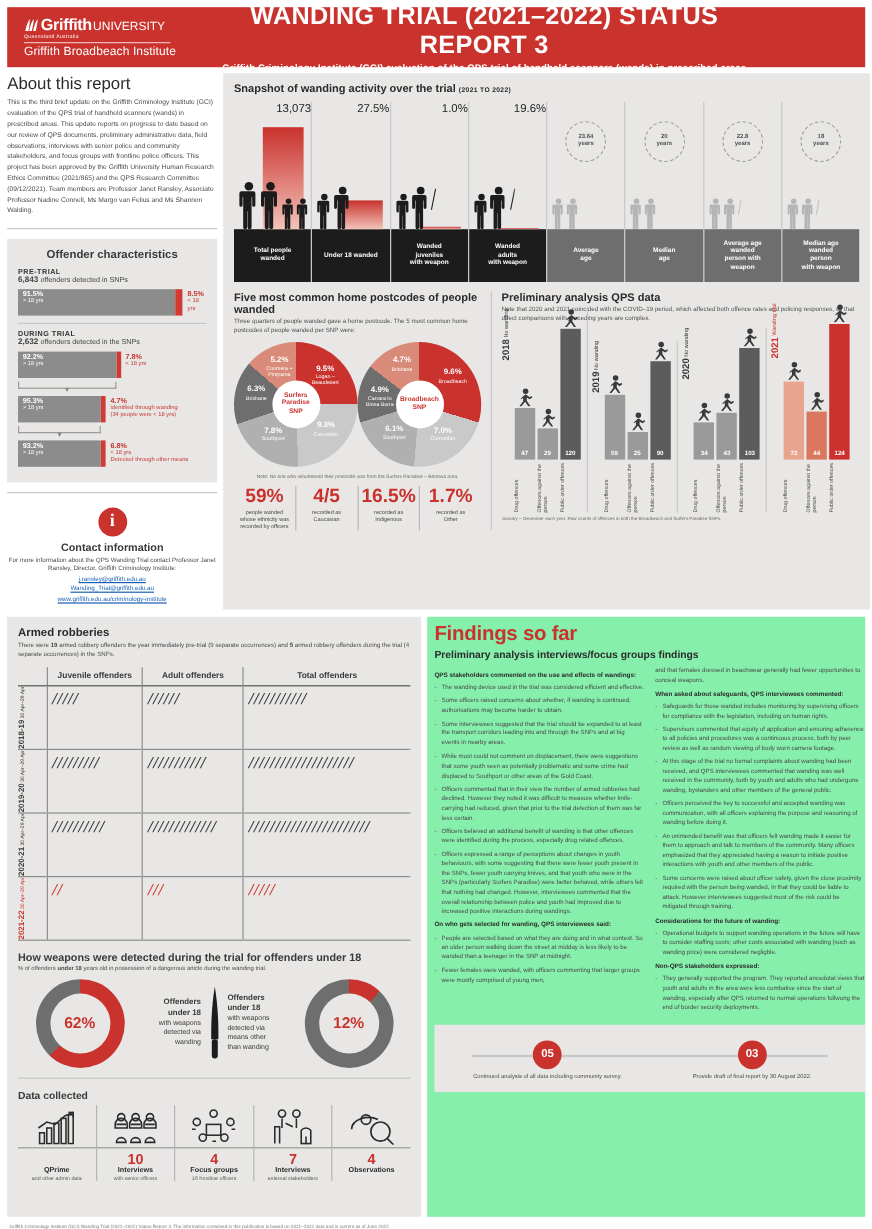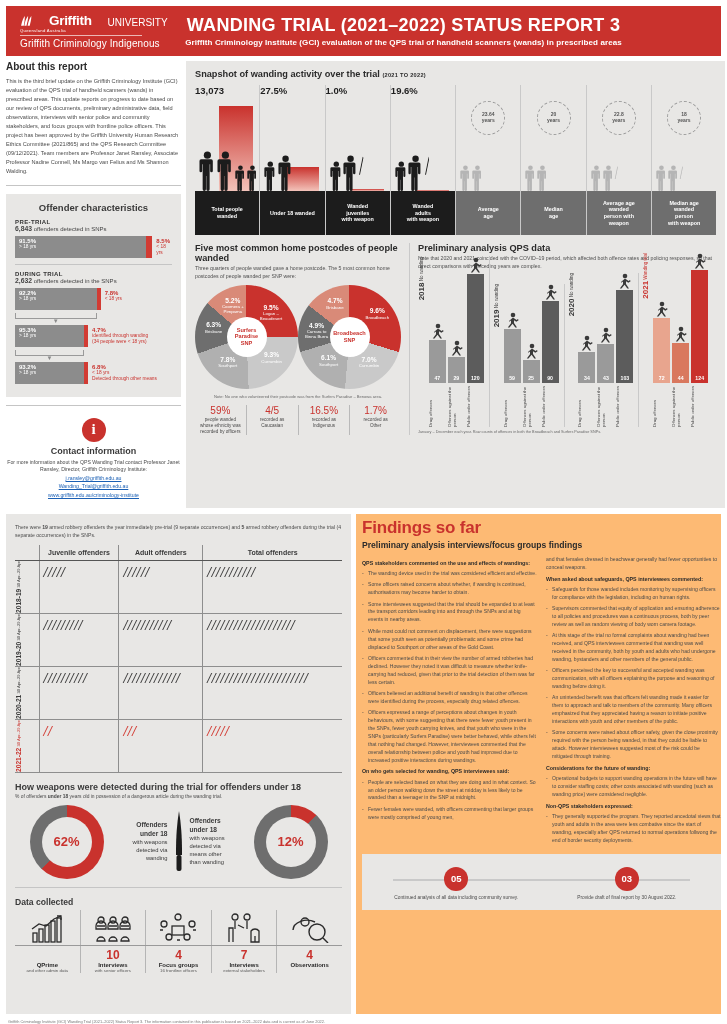--- a/index.html
+++ b/index.html
@@ -12,36 +12,36 @@
   }
   .page { width: 727px; height: 1024px; position: relative; background:#fff; padding: 6px; }
 
   
   .header {
     background: #c9322d; color:#fff;
     height: 50px; display:flex; align-items:center;
     padding: 0 14px;
   }
   .logo-block { width: 150px; flex: 0 0 150px; }
-  .logo-top { display:flex; align-items:flex-end; gap:16px; }
+  .logo-top { display:flex; align-items:flex-end; gap:1px; }
   .logo-griffith { font-size: 13.5px; font-weight: bold; letter-spacing:-0.3px;}
   .logo-uni { font-size: 10px; letter-spacing: 0px; padding-bottom:0.5px;}
   .logo-sub { font-size: 4.2px; letter-spacing:0.3px; margin-top:0px; }
   .logo-rule { border-top:1px solid rgba(255,255,255,.65); margin: 2px 0 2px 0; width: 122px;}
   .logo-inst { font-size: 10px; letter-spacing:0.1px; }
   .header-text { flex:1; text-align:center; padding-right:70px;}
-  .header-title { font-size: 18px; font-weight: bold; letter-spacing: 0.3px; }
+  .header-title { font-size: 21px; font-weight: bold; letter-spacing: 0.3px; }
   .header-sub { font-size: 8px; font-weight: bold; margin-top: 2px; letter-spacing:0.1px;}
 
   
   .top-area { display:flex; gap:5px; margin-top: 5px; height: 447px; }
   .col-left { width: 175px; flex:0 0 175px; }
   .col-right { flex:1; background:#e8e7e5; padding: 8px 9px; }
 
-  .about-h { font-size: 10px; font-weight:bold; color:#2b2b2b; margin-bottom:5px;}
+  .about-h { font-size: 14px; font-weight:normal; color:#2b2b2b; margin-bottom:5px;}
   .about-p { font-size:5.6px; line-height:1.62; color:#4a4a4a; text-align:left;}
   .hr-thin { border-top:1px solid #c5c5c5; margin: 8px 0 8px 0;}
 
   .oc-box { background:#e8e7e5; padding: 8px 9px 10px 9px;}
   .oc-h { font-size:9.5px; font-weight:bold; text-align:center; margin-bottom:6px;}
   .oc-lab { font-size:6px; font-weight:bold; letter-spacing:.4px; color:#333;}
   .oc-sub { font-size:6px; color:#444; margin-bottom:4px;}
   .oc-sub b{font-size:6.8px;}
   .bar-row { display:flex; height: 22px; margin-bottom:3px; position:relative;}
   .bar-grey { background:#8c8c8c; color:#fff; position:relative; padding:2px 0 0 4px;}
@@ -63,21 +63,21 @@
   .contact-link { font-size:5.2px; line-height:1.6; color:#1a5fb4; text-decoration:underline; display:block;}
 
   
   .sec-h { font-size:9.2px; font-weight:bold; color:#2b2b2b;}
   .sec-h .yr { font-size:5.6px; font-weight:bold; letter-spacing:.3px;}
   .sec-p { font-size:5.2px; line-height:1.5; color:#4f4f4f; margin-top:2px;}
 
   .snap { display:flex; margin-top:6px; height:150px;}
   .snap-cell { flex:1; position:relative; border-right:1px solid #c9c9c9; display:flex; flex-direction:column;}
   .snap-cell:last-child{border-right:none;}
-  .snap-val { font-size:9.5px; font-weight:bold; text-align:left; color:#1f1f1f; height:14px;}
+  .snap-val { font-size:9.5px; font-weight:normal; text-align:right; color:#1f1f1f; height:14px;}
   .snap-plot { flex:1; position:relative; }
   .snap-bar { position:absolute; bottom:0; right:6px; width:34px;
               background:linear-gradient(#c9322d,#f3c3ba);}
   .snap-fig { position:absolute; bottom:0; left:4px; display:flex; align-items:flex-end; gap:1px;}
   .snap-lab { background:#1c1c1c; color:#fff; font-size:5.4px; font-weight:bold; line-height:1.25;
               text-align:center; padding:5px 2px; height:44px; display:flex; align-items:center; justify-content:center;}
   .snap-lab.grey { background:#6e6e6e; }
   .circ-age { width:34px; height:34px; border-radius:50%; border:1px dashed #9d9d9d;
               display:flex; flex-direction:column; align-items:center; justify-content:center;
               font-size:5px; font-weight:bold; color:#555; margin:2px auto 0 auto; line-height:1.15;}
@@ -93,41 +93,41 @@
                   width:40px; height:40px; border-radius:50%; background:#fff;
                   display:flex; align-items:center; justify-content:center; text-align:center;
                   font-size:5.6px; font-weight:bold; color:#c9322d; line-height:1.15;}
   .dl { position:absolute; font-size:4.4px; line-height:1.15; text-align:center; color:#fff;}
   .dl b{ font-size:6.6px; display:block; }
   .note { font-size:4.1px; color:#6a6a6a; text-align:center; margin-top:5px;}
 
   .eth { display:flex; margin-top:6px; border-top:0;}
   .eth-cell { flex:1; text-align:center; border-right:1px solid #b9b9b9; padding:0 2px;}
   .eth-cell:last-child{border-right:none;}
-  .eth-v { font-size:10px; font-weight:normal; color:#c9322d;}
+  .eth-v { font-size:16px; font-weight:bold; color:#c9322d;}
   .eth-t { font-size:4.6px; line-height:1.3; color:#4a4a4a; margin-top:1px;}
 
   
   .qchart { margin-top:6px; height:150px; display:flex; align-items:flex-end; position:relative;}
   .qgroup { display:flex; align-items:flex-end; border-right:1px solid #c9c9c9; padding-right:3px; margin-right:3px;}
   .qgroup:last-child{border-right:none;}
   .qyear { writing-mode:vertical-rl; transform:rotate(180deg); font-size:8px; font-weight:bold;
            color:#3a3a3a; align-self:flex-start; margin-right:2px; line-height:1.1;}
   .qyear span{ font-size:4.6px; font-weight:normal;}
   .qbar-wrap{ width:17px; margin-right:2px; position:relative; display:flex; flex-direction:column; justify-content:flex-end;}
   .qbar { width:100%; position:relative;}
   .qnum { position:absolute; bottom:2px; left:0; width:100%; text-align:center; font-size:5.2px; font-weight:bold; color:#fff;}
   .qlab { writing-mode:vertical-rl; transform:rotate(180deg); font-size:4.4px; color:#4a4a4a;
           height:42px; margin-top:2px; line-height:1.1;}
   .qfoot{ font-size:3.8px; color:#6a6a6a; margin-top:3px;}
 
   
   .bottom { display:flex; gap:5px; margin-top:6px; height:500px;}
   .bot-l { width:345px; flex:0 0 345px; background:#e8e7e5; padding:8px 9px;}
-  .bot-r { flex:1; background:#fdba74; padding:4px 0 0 6px;}
+  .bot-r { flex:1; background:#86efac; padding:4px 0 0 6px;}
 
   .ar-h { font-size:9.5px; font-weight:bold; color:#2b2b2b;}
   .ar-p { font-size:5.1px; line-height:1.5; color:#4a4a4a; margin-top:2px;}
   table.ar { width:100%; border-collapse:collapse; margin-top:6px;}
   table.ar th { font-size:7px; font-weight:bold; text-align:center; padding:4px 0;
                 border-left:1px solid #8e8e8e; border-bottom:1px solid #555;}
   table.ar th.corner{ border-left:none; border-bottom:1px solid #555; width:24px;}
   table.ar td { border-left:1px solid #8e8e8e; border-bottom:1px solid #8e8e8e; padding:3px 4px; vertical-align:top;}
   table.ar td.yr { border-left:none; text-align:center; width:24px; padding:0;}
   .yrot { writing-mode:vertical-rl; transform:rotate(180deg); font-size:6.6px; font-weight:bold; line-height:1.1;}
@@ -185,21 +185,21 @@
     <div class="logo-block">
       <div class="logo-top">
         <svg width="13" height="13" viewBox="0 0 24 24">
           <path d="M2 20 C4 10 7 4 9 2 C9 8 8 14 7 20 Z M8 20 C10 9 13 4 15 2 C15 9 13 15 12 20 Z M14 20 C16 10 19 4 21 2 C21 9 19 15 18 20 Z" fill="#fff"></path>
         </svg>
         <span class="logo-griffith">Griffith</span>
           <span class="logo-uni">UNIVERSITY</span>
       </div>
       <div class="logo-sub">Queensland Australia</div>
       <div class="logo-rule"></div>
-      <div class="logo-inst">Griffith Criminology Indigenous</div>
+      <div class="logo-inst">Griffith Broadbeach Institute</div>
     </div>
     <div class="header-text">
       <div class="header-title">WANDING TRIAL (2021–2022) STATUS REPORT 3</div>
       <div class="header-sub">Griffith Criminology Institute (GCI) evaluation of the QPS trial of handheld scanners (wands) in prescribed areas</div>
     </div>
   </div>
 
   <div class="top-area">
 
     <div class="col-left">
@@ -649,20 +649,21 @@
             </div>
           <div class="qfoot">January – December each year. Raw counts of offences in both the Broadbeach and Surfers Paradise SNPs.</div>
         </div>
       </div>
     </div>
   </div>
 
   <div class="bottom">
 
     <div class="bot-l">
+      <div class="ar-h">Armed robberies</div>
       <div class="ar-p">
         <span>There were </span><b>19</b><span> armed robbery offenders the year immediately pre-trial (9 separate occurrences) and </span><b>5</b><span> armed robbery offenders during the trial (4 separate occurrences) in the SNPs.</span>
       </div>
       <table class="ar">
         <thead>
             <tr id="ar-head">
               <th class="corner"></th>
               <th>Juvenile offenders</th>
               <th>Adult offenders</th>
               <th>Total offenders</th>

